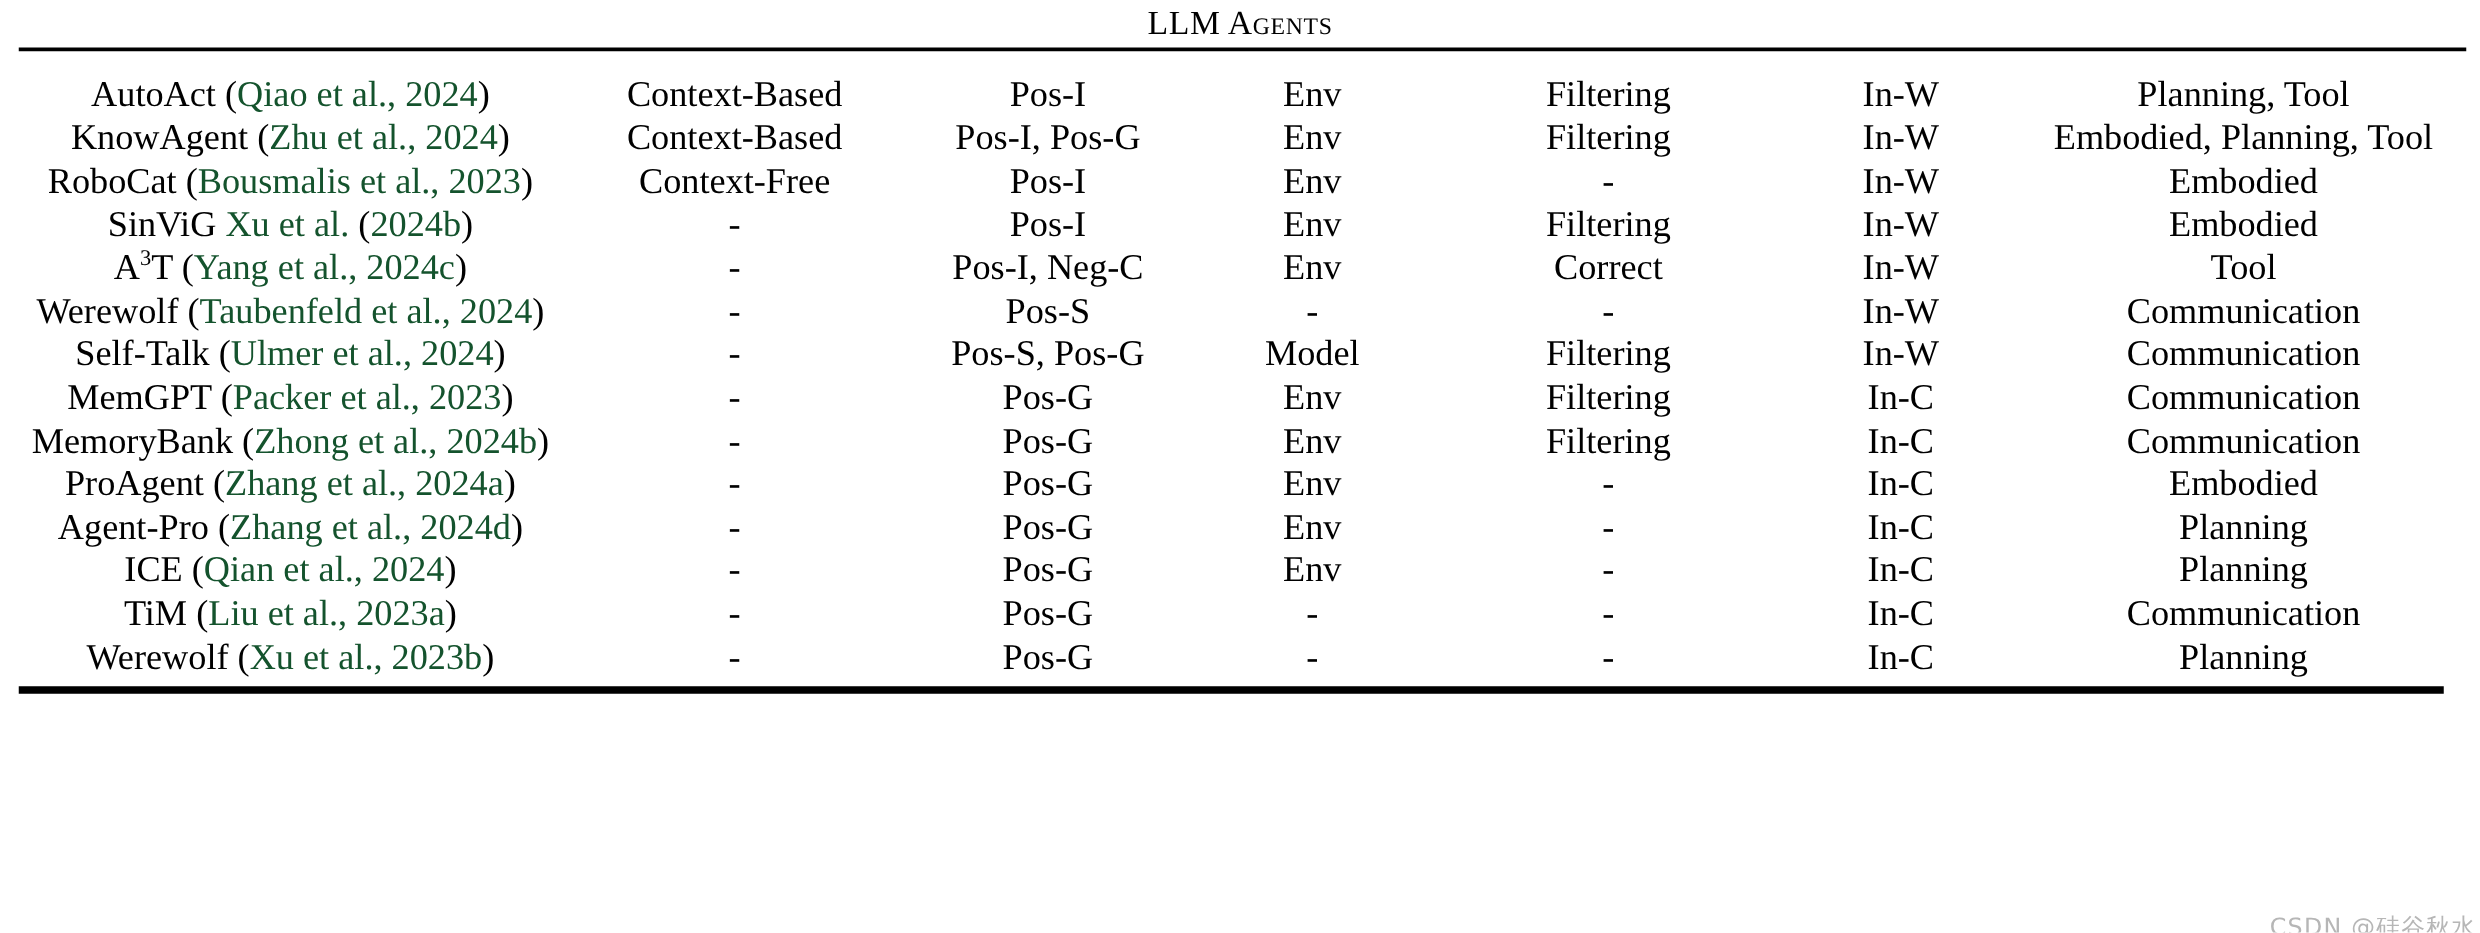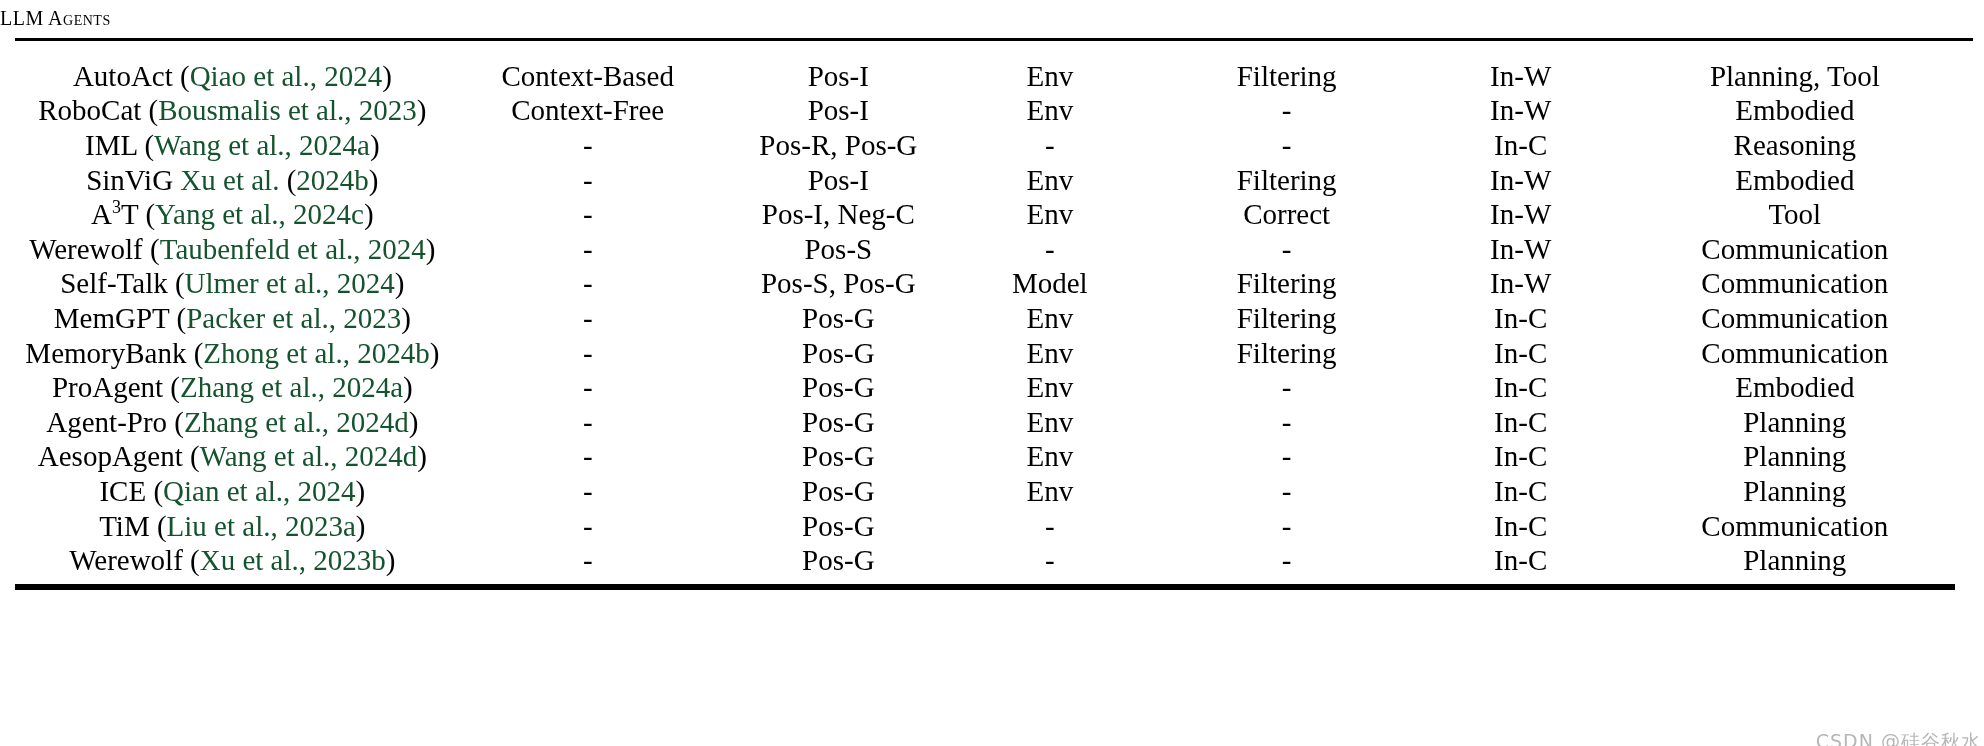--- a/index.html
+++ b/index.html
@@ -6,23 +6,23 @@
   body {
     position: relative;
     width: 1984px;
     height: 746px;
     background: #ffffff;
     color: #000000;
     font-family: "Liberation Serif", "DejaVu Serif", serif;
     overflow: hidden;
   }
   .title {
-    text-align: left;
+    text-align: center;
     font-variant: small-caps;
-    font-size: 20px;
+    font-size: 27px;
     line-height: 36px;
     height: 38px;
     letter-spacing: 0.5px;
     box-sizing: border-box;
   }
   .rule { background: #000000; }
   .rule-top { margin: 0 11px 0 15px; height: 3px; }
   .rule-bottom { margin: 6px 29px 0 15px; height: 6px; }
   table.tbl {
     border-collapse: collapse;
@@ -82,38 +82,38 @@
         <tr>
           <td><span>AutoAct (</span><span class="cite-link">Qiao et al., 2024</span><span>)</span></td>
           <td>Context-Based</td>
           <td>Pos-I</td>
           <td>Env</td>
           <td>Filtering</td>
           <td>In-W</td>
           <td>Planning, Tool</td>
         </tr>
         <tr>
+          <td><span>KnowAgent (</span><span class="cite-link">Zhu et al., 2024</span><span>)</span></td>
+          <td>Context-Based</td>
+          <td>Pos-I, Pos-G</td>
+          <td>Env</td>
+          <td>Filtering</td>
+          <td>In-W</td>
+          <td>Embodied, Planning, Tool</td>
+        </tr>
+        <tr>
           <td><span>RoboCat (</span><span class="cite-link">Bousmalis et al., 2023</span><span>)</span></td>
           <td>Context-Free</td>
           <td>Pos-I</td>
           <td>Env</td>
           <td>-</td>
           <td>In-W</td>
           <td>Embodied</td>
         </tr>
         <tr>
-          <td><span>IML (</span><span class="cite-link">Wang et al., 2024a</span><span>)</span></td>
-          <td>-</td>
-          <td>Pos-R, Pos-G</td>
-          <td>-</td>
-          <td>-</td>
-          <td>In-C</td>
-          <td>Reasoning</td>
-        </tr>
-        <tr>
           <td><span>SinViG </span><span class="cite-link">Xu et al.</span><span> (</span><span class="cite-link">2024b</span><span>)</span></td>
           <td>-</td>
           <td>Pos-I</td>
           <td>Env</td>
           <td>Filtering</td>
           <td>In-W</td>
           <td>Embodied</td>
         </tr>
         <tr>
           <td><span>A</span><span class="sup">3</span><span>T (</span><span class="cite-link">Yang et al., 2024c</span><span>)</span></td>
@@ -164,29 +164,20 @@
           <td><span>ProAgent (</span><span class="cite-link">Zhang et al., 2024a</span><span>)</span></td>
           <td>-</td>
           <td>Pos-G</td>
           <td>Env</td>
           <td>-</td>
           <td>In-C</td>
           <td>Embodied</td>
         </tr>
         <tr>
           <td><span>Agent-Pro (</span><span class="cite-link">Zhang et al., 2024d</span><span>)</span></td>
-          <td>-</td>
-          <td>Pos-G</td>
-          <td>Env</td>
-          <td>-</td>
-          <td>In-C</td>
-          <td>Planning</td>
-        </tr>
-        <tr>
-          <td><span>AesopAgent (</span><span class="cite-link">Wang et al., 2024d</span><span>)</span></td>
           <td>-</td>
           <td>Pos-G</td>
           <td>Env</td>
           <td>-</td>
           <td>In-C</td>
           <td>Planning</td>
         </tr>
         <tr>
           <td><span>ICE (</span><span class="cite-link">Qian et al., 2024</span><span>)</span></td>
           <td>-</td>

